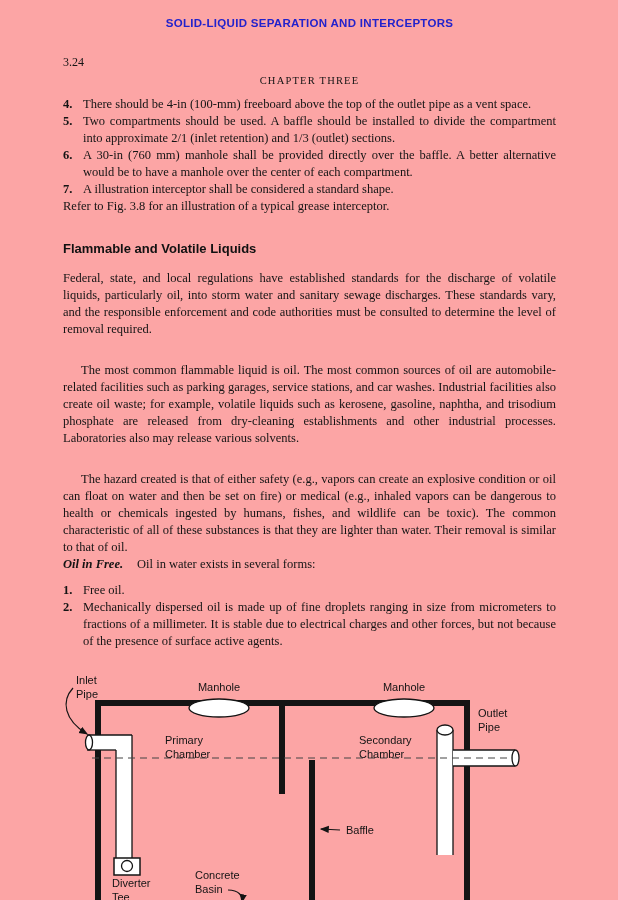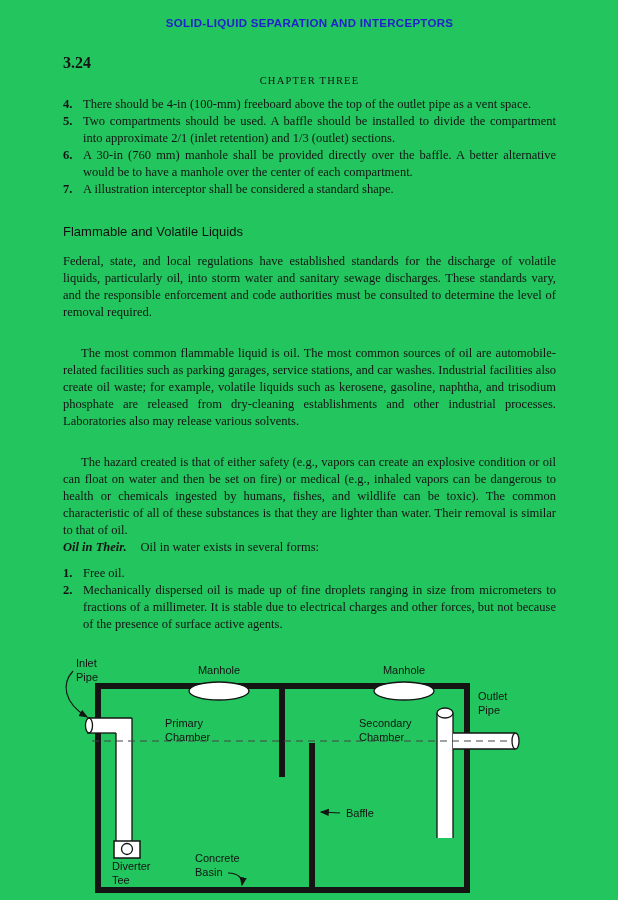--- a/index.html
+++ b/index.html
@@ -1,45 +1,45 @@
 <!DOCTYPE html>
 <html><head>
 <meta charset="utf-8">
 <style>
   html,body{margin:0;padding:0;background:#ffffff;}
   .page{
     position:relative;
     width:618px;height:900px;
-    background:#22c55e;
+    background:#fca5a5;
     font-family:"Liberation Serif", serif;
     font-size:12.5px;line-height:17px;color:#141414;
     box-sizing:border-box;
     padding:15px 62px 8px 63px;
     overflow:hidden;
   }
   .running-header{
     text-align:center;
     font-family:"Liberation Sans", sans-serif;
     font-weight:bold;font-size:11.5px;letter-spacing:.3px;
     color:#2222cc;
   }
   .page-row{position:relative;margin-top:22px;height:17px;}
-  .page-number{font-weight:bold;font-size:16px;}
+  .page-number{font-weight:normal;font-size:12px;}
   .chapter-header{
     position:absolute;left:0;right:0;top:18px;text-align:center;
     font-size:10.5px;letter-spacing:1.2px;
   }
   .req-list{margin-top:25px;}
   .li{display:flex;}
   .li .num{flex:0 0 20px;font-weight:bold;}
   .li .txt{flex:1;text-align:justify;}
   .refer{margin:7px 0 0 20px;}
   h2{
     font-family:"Liberation Sans", sans-serif;
-    font-size:13px;font-weight:normal;color:#111;
+    font-size:13px;font-weight:bold;color:#111;
     margin:25px 0 13px 0;
   }
   p.body{margin:0;text-align:justify;}
   p.body.indent{text-indent:18px;margin-top:24px;}
   .oil-line{margin-top:10px;}
   .oil-head{font-weight:bold;font-style:italic;}
   .oil-intro{margin-left:14px;}
   .oil-list{margin-top:9px;}
   .figure{margin-top:22px;margin-left:-3px;}
   .fig-svg{display:block;}
@@ -75,29 +75,30 @@
     <div class="li">
       <span class="num">6.</span>
       <span class="txt">A 30-in (760 mm) manhole shall be provided directly over the baffle. A better alternative would be to have a manhole over the center of each compartment.</span>
     </div>
     <div class="li">
       <span class="num">7.</span>
       <span class="txt">A illustration interceptor shall be considered a standard shape.</span>
     </div>
   </div>
 
+  <p class="body refer">Refer to Fig. 3.8 for an illustration of a typical grease interceptor.</p>
 
   <h2>Flammable and Volatile Liquids</h2>
 
   <p class="body">Federal, state, and local regulations have established standards for the discharge of volatile liquids, particularly oil, into storm water and sanitary sewage discharges. These standards vary, and the responsible enforcement and code authorities must be consulted to determine the level of removal required.</p>
   <p class="body indent">The most common flammable liquid is oil. The most common sources of oil are automobile-related facilities such as parking garages, service stations, and car washes. Industrial facilities also create oil waste; for example, volatile liquids such as kerosene, gasoline, naphtha, and trisodium phosphate are released from dry-cleaning establishments and other industrial processes. Laboratories also may release various solvents.</p>
   <p class="body indent">The hazard created is that of either safety (e.g., vapors can create an explosive condition or oil can float on water and then be set on fire) or medical (e.g., inhaled vapors can be dangerous to health or chemicals ingested by humans, fishes, and wildlife can be toxic). The common characteristic of all of these substances is that they are lighter than water. Their removal is similar to that of oil.</p>
 
   <p class="body oil-line">
-    <span class="oil-head">Oil in Their.</span><span class="oil-intro">Oil in water exists in several forms:</span>
+    <span class="oil-head">Oil in Free.</span><span class="oil-intro">Oil in water exists in several forms:</span>
   </p>
 
   <div class="oil-list">
     <div class="li">
       <span class="num">1.</span>
       <span class="txt">Free oil.</span>
     </div>
     <div class="li">
       <span class="num">2.</span>
       <span class="txt">Mechanically dispersed oil is made up of fine droplets ranging in size from micrometers to fractions of a millimeter. It is stable due to electrical charges and other forces, but not because of the presence of surface active agents.</span>

